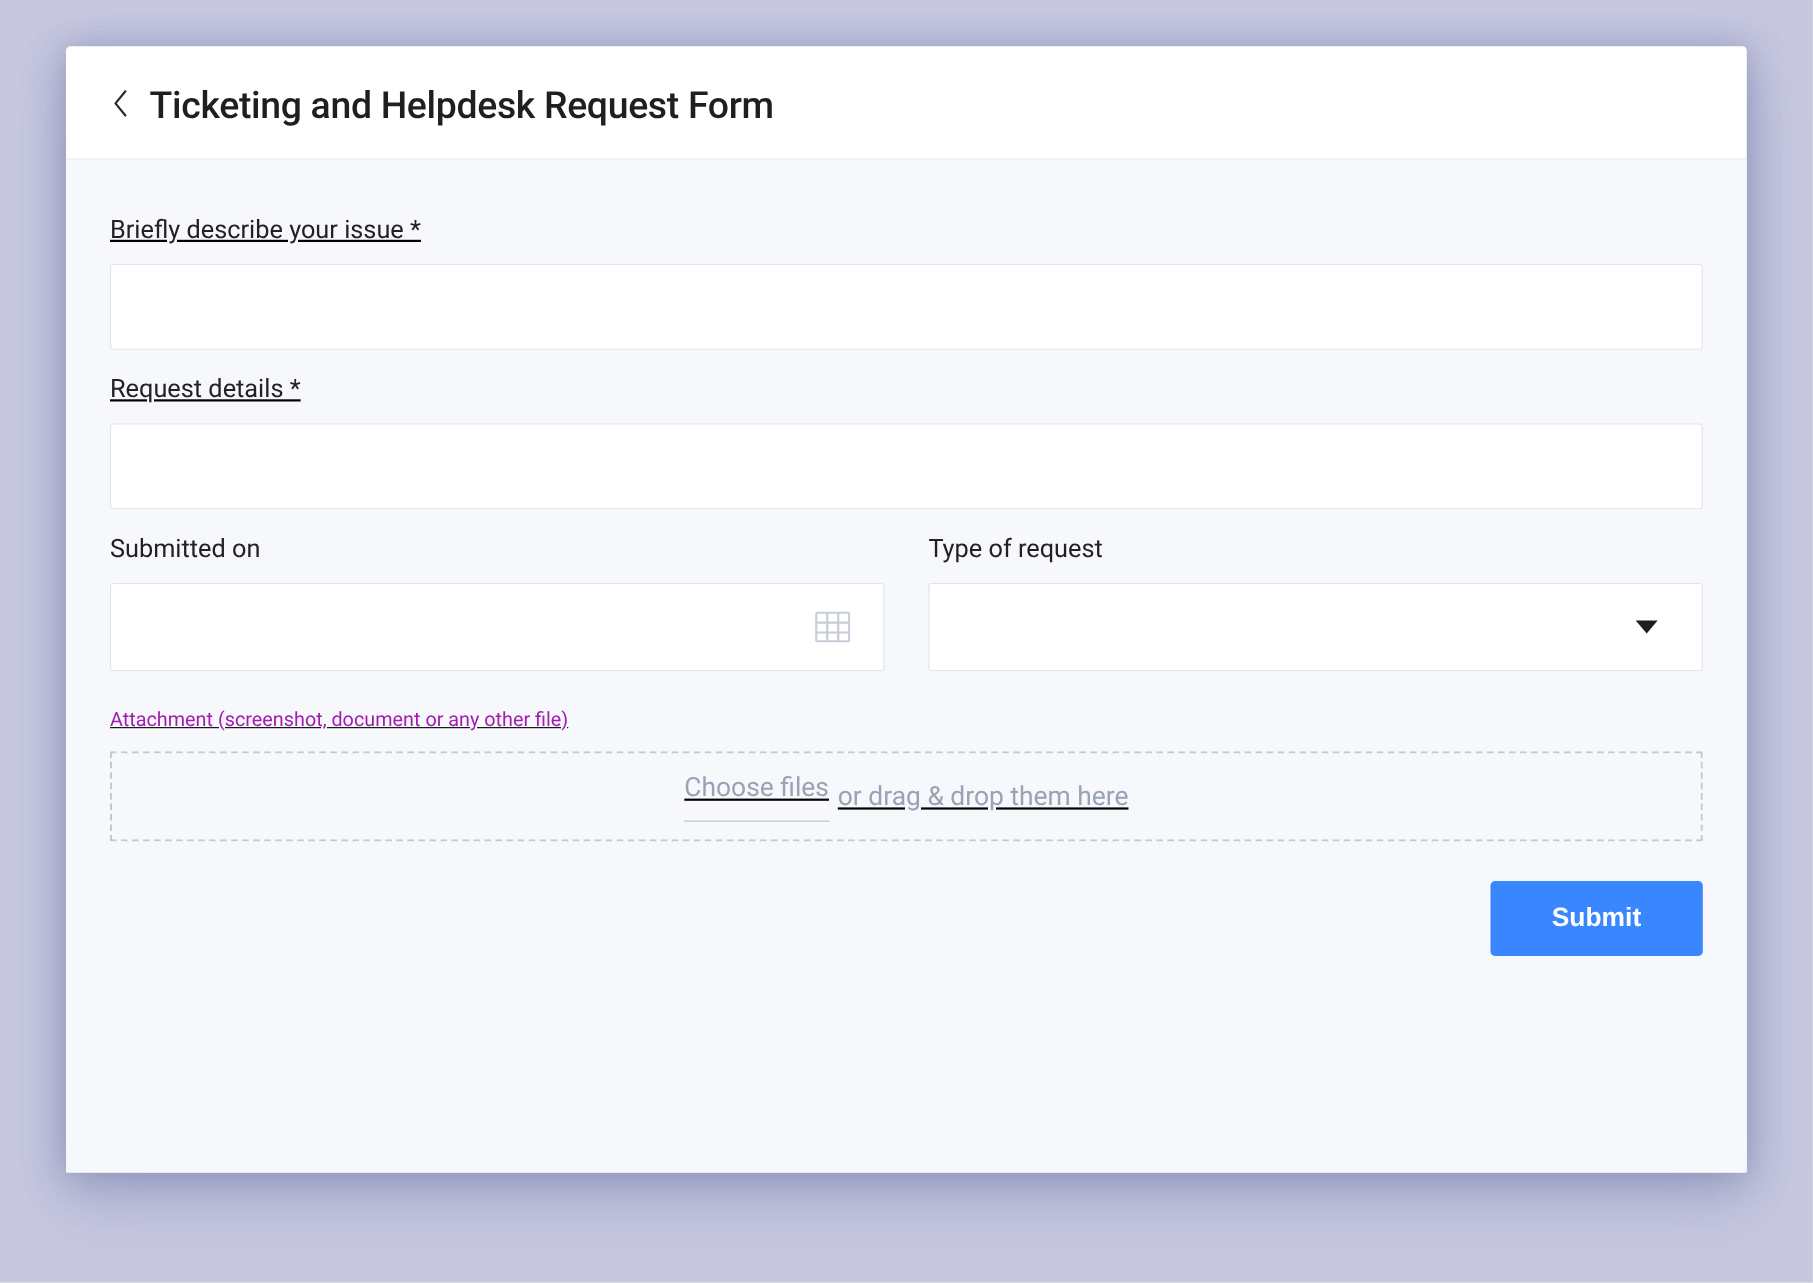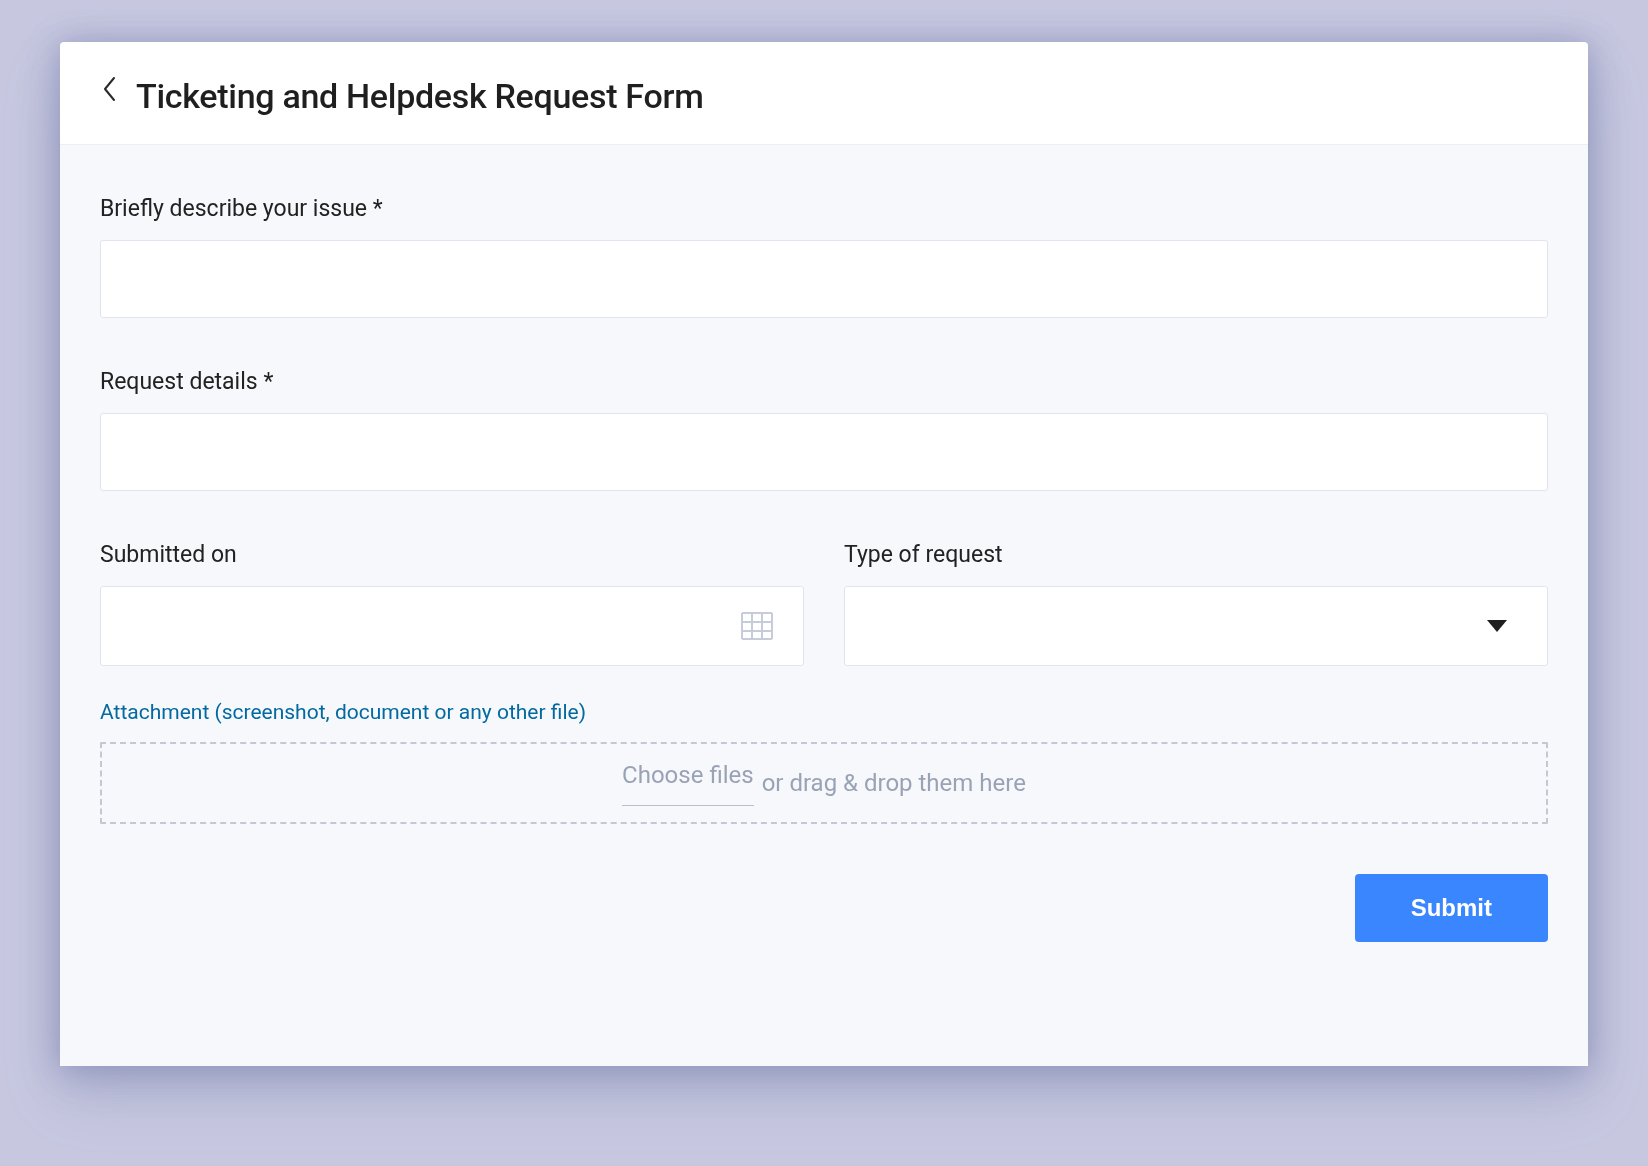--- a/index.html
+++ b/index.html
@@ -26,20 +26,21 @@
       box-shadow:
         0 0 30px rgba(100, 110, 160, 0.35),
         0 10px 40px rgba(100, 110, 160, 0.25),
         0 30px 60px rgba(100, 110, 160, 0.20);
       display: flex;
       flex-direction: column;
     }
 
     .card-header {
       display: flex;
+      align-items: center;
       padding: 34px 40px 28px 40px;
       gap: 18px;
     }
 
     .back-chevron {
       width: 18px;
       height: 30px;
       cursor: pointer;
       display: flex;
       align-items: center;
@@ -60,21 +61,22 @@
     }
 
     .card-body {
       background: #f6f8fb;
       flex: 1;
       border-top: 1px solid #eceef2;
       padding: 50px 40px 40px 40px;
     }
 
     .form-group {
-      margin-bottom: 50px;
+      margin-bottom: 22px;
+      text-decoration: underline;
     }
 
     .form-label {
       display: block;
       font-size: 23px;
       color: #222;
       margin-bottom: 18px;
       font-weight: 400;
     }
 
@@ -140,22 +142,22 @@
       height: 28px;
       color: #c6ccd9;
     }
 
     .calendar-icon svg {
       width: 100%;
       height: 100%;
     }
 
     .attachment-label {
-      font-size: 21px;
-      color: #0369a1;
+      font-size: 18px;
+      color: #a21caf;
       margin-bottom: 18px;
       display: block;
     }
 
     .dropzone {
       width: 100%;
       border: 2px dashed #c3c8d3;
       border-radius: 2px;
       height: 82px;
       display: flex;

